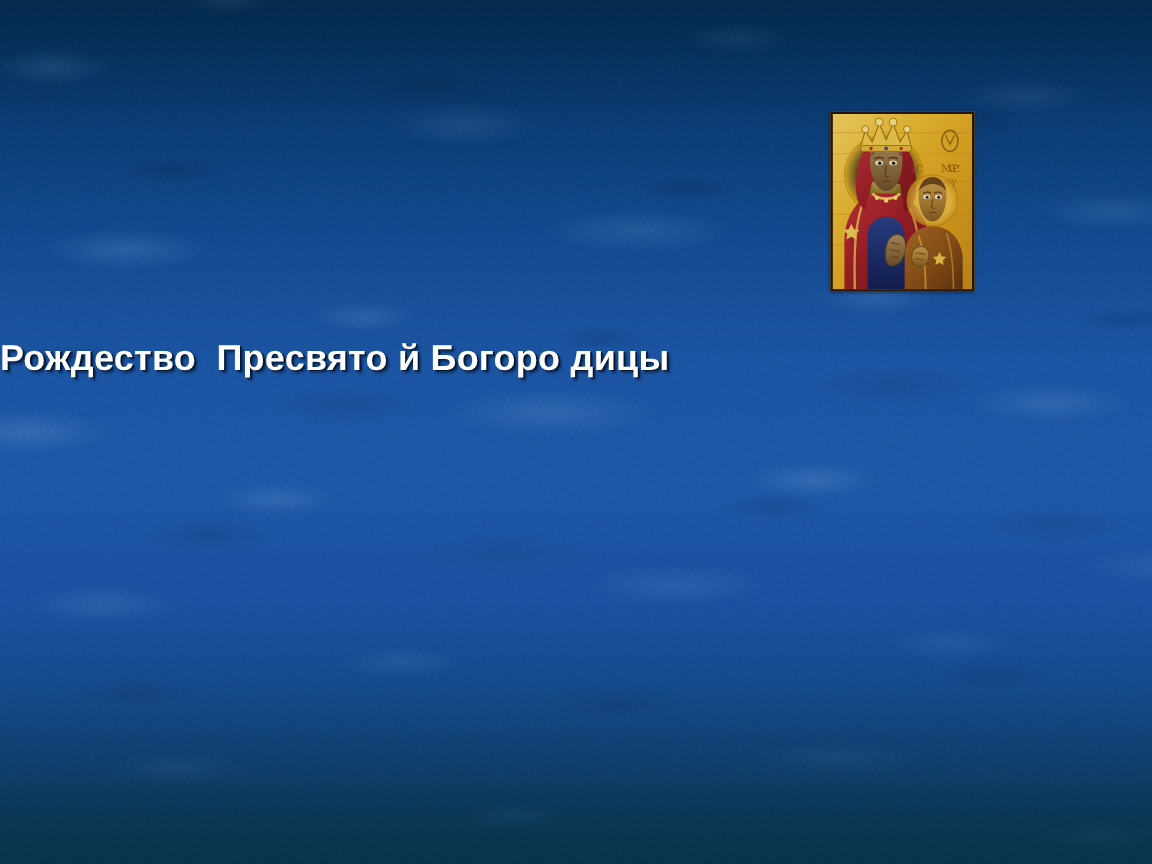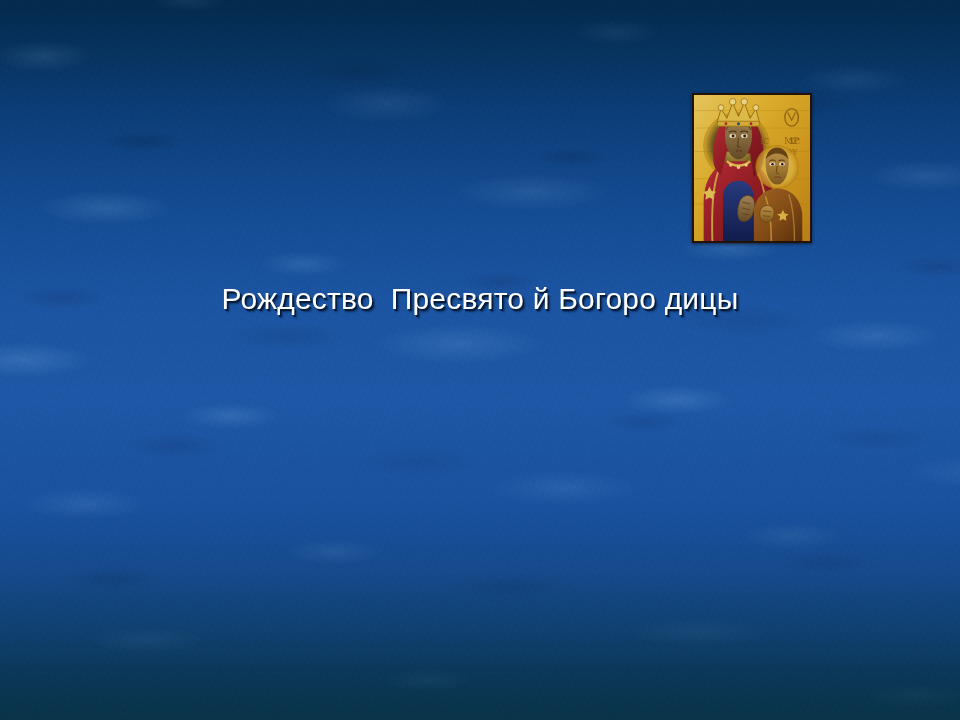--- a/index.html
+++ b/index.html
@@ -119,23 +119,22 @@
     box-shadow: 0 1px 3px rgba(0,0,0,.55);
   }
   #icon-frame svg { display: block; width: 100%; height: 100%; }
 
   
   #title {
     position: absolute;
     left: 0;
     right: 0;
     top: 282px;
-    text-align: center;
     font-size: 30px;
-    font-weight: normal;
+    font-weight: bold;
     color: #ffffff;
     letter-spacing: .2px;
     white-space: pre;
     text-shadow:
       1.5px 1.5px 0 rgba(3,22,48,.85),
       2.5px 2.5px 2px rgba(2,16,36,.55);
   }
 </style>
 </head>
 <body>

